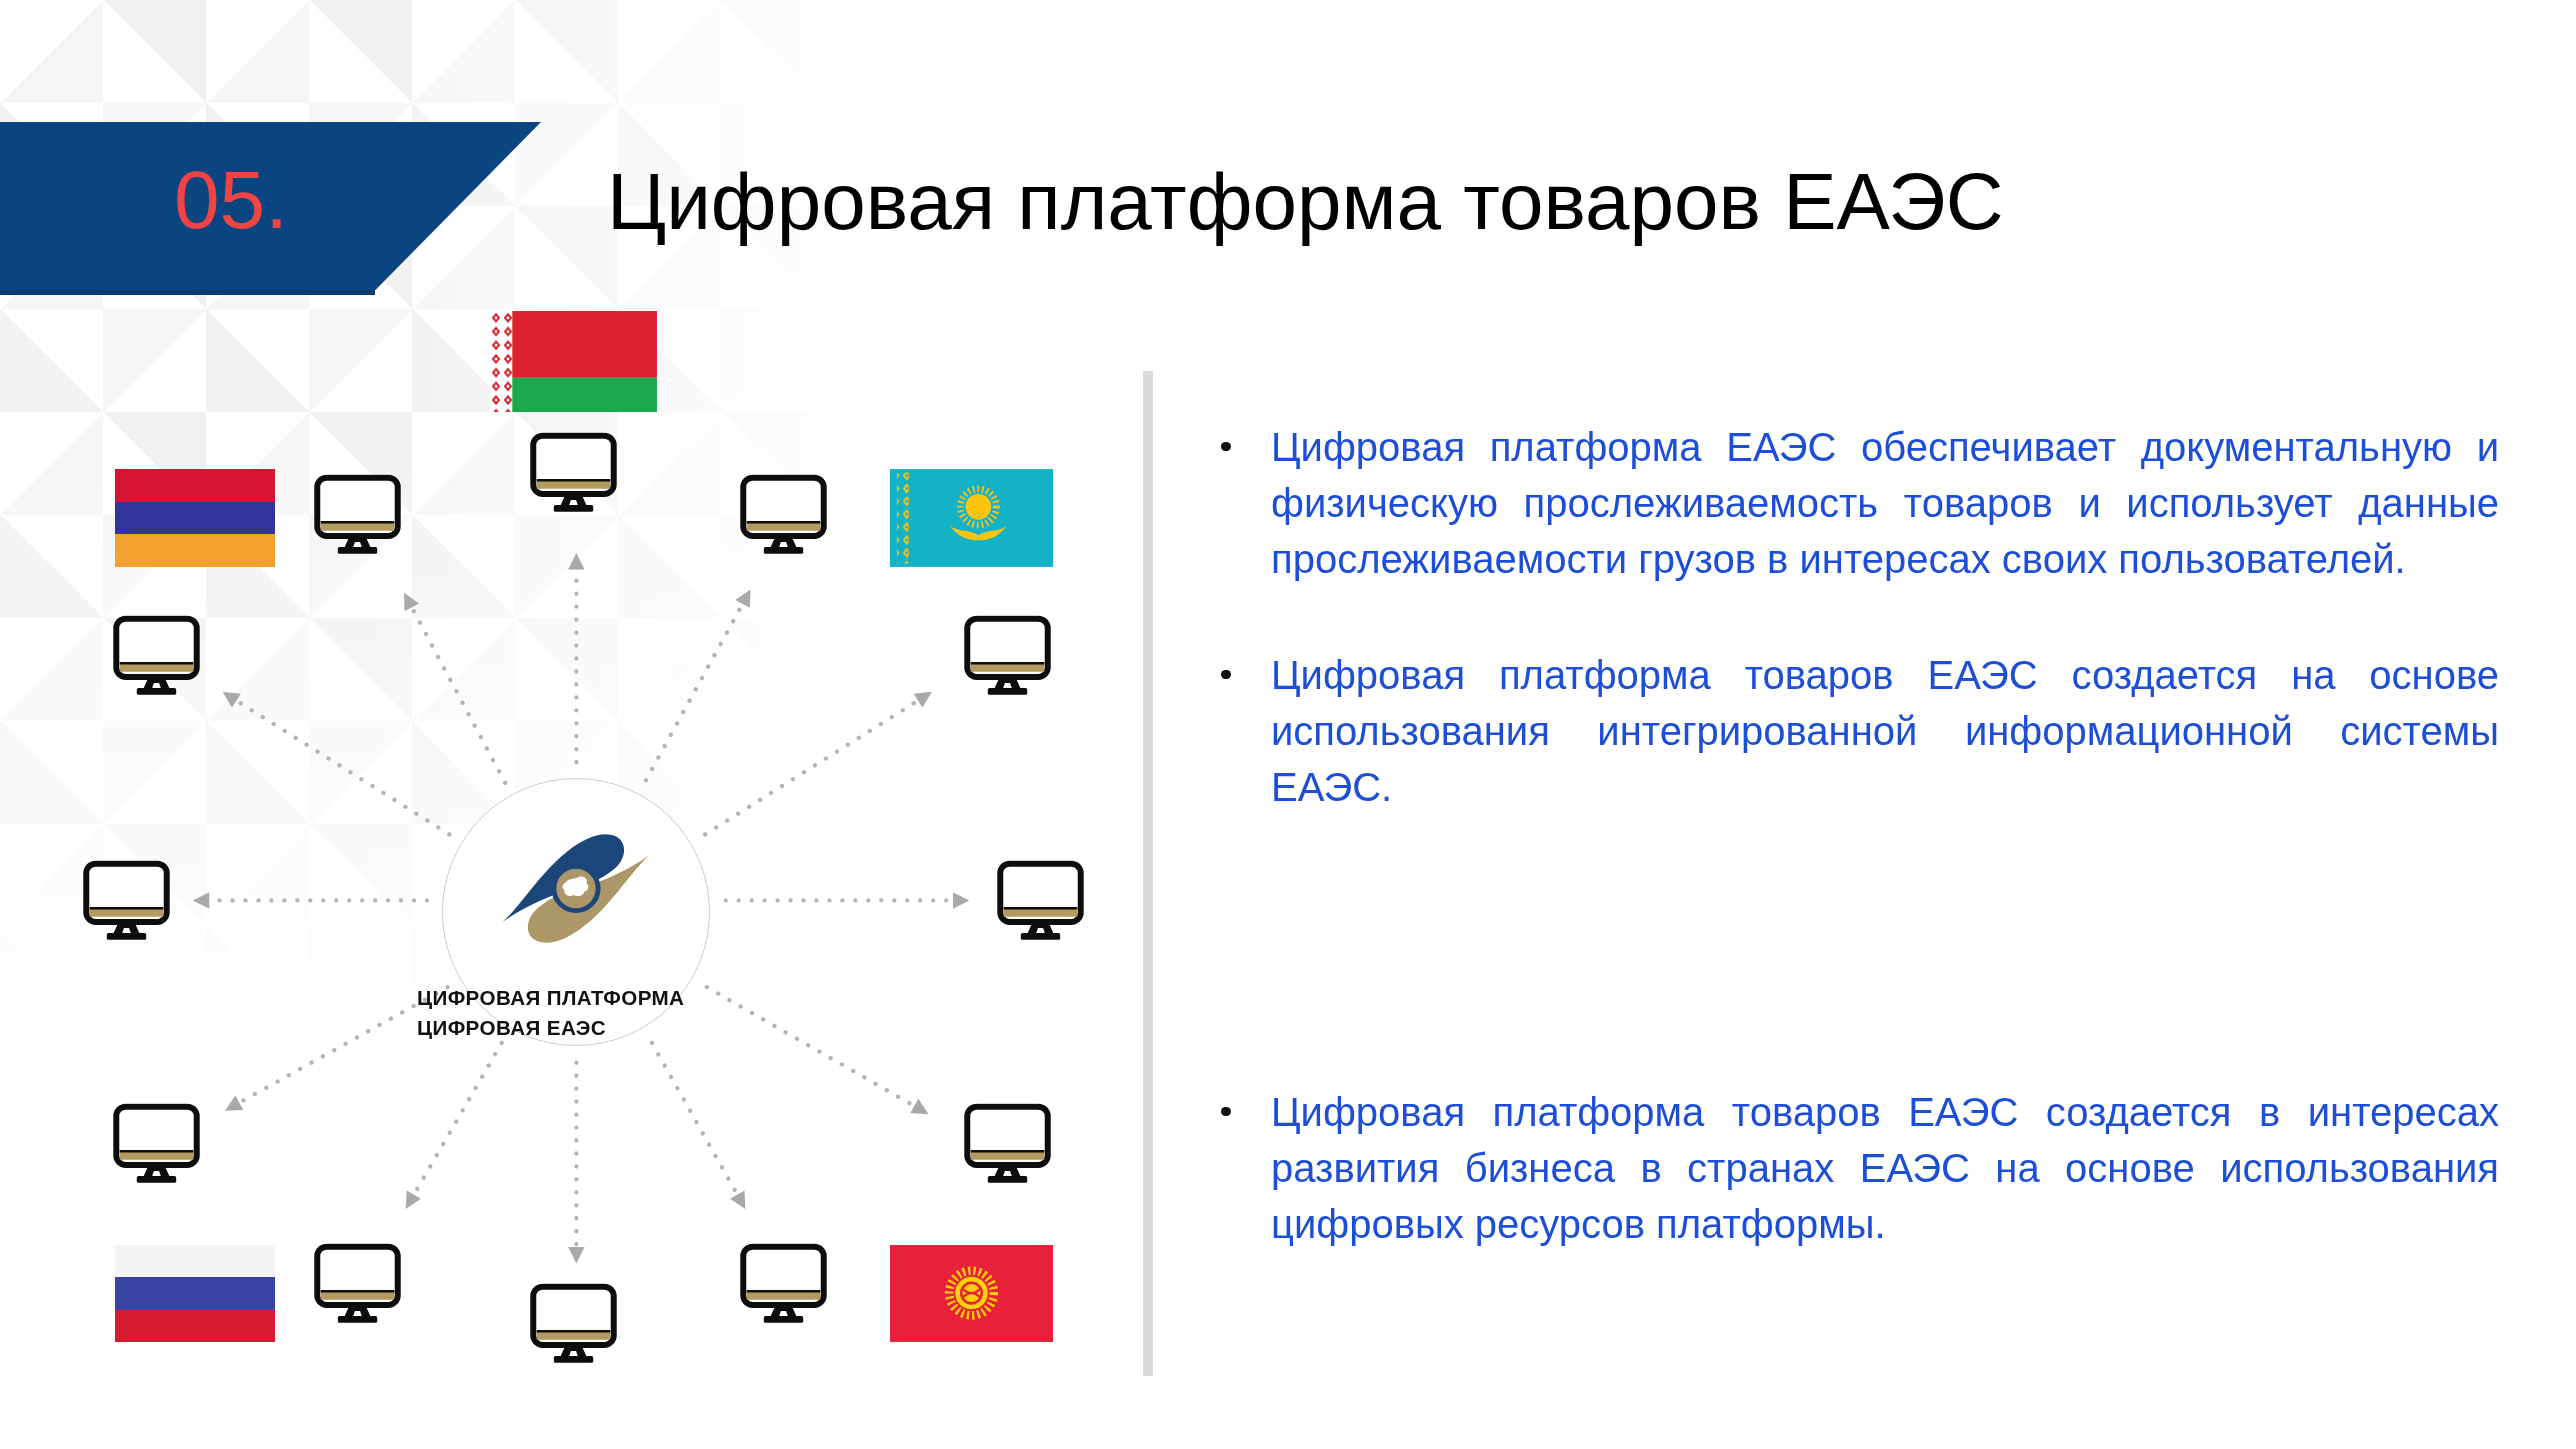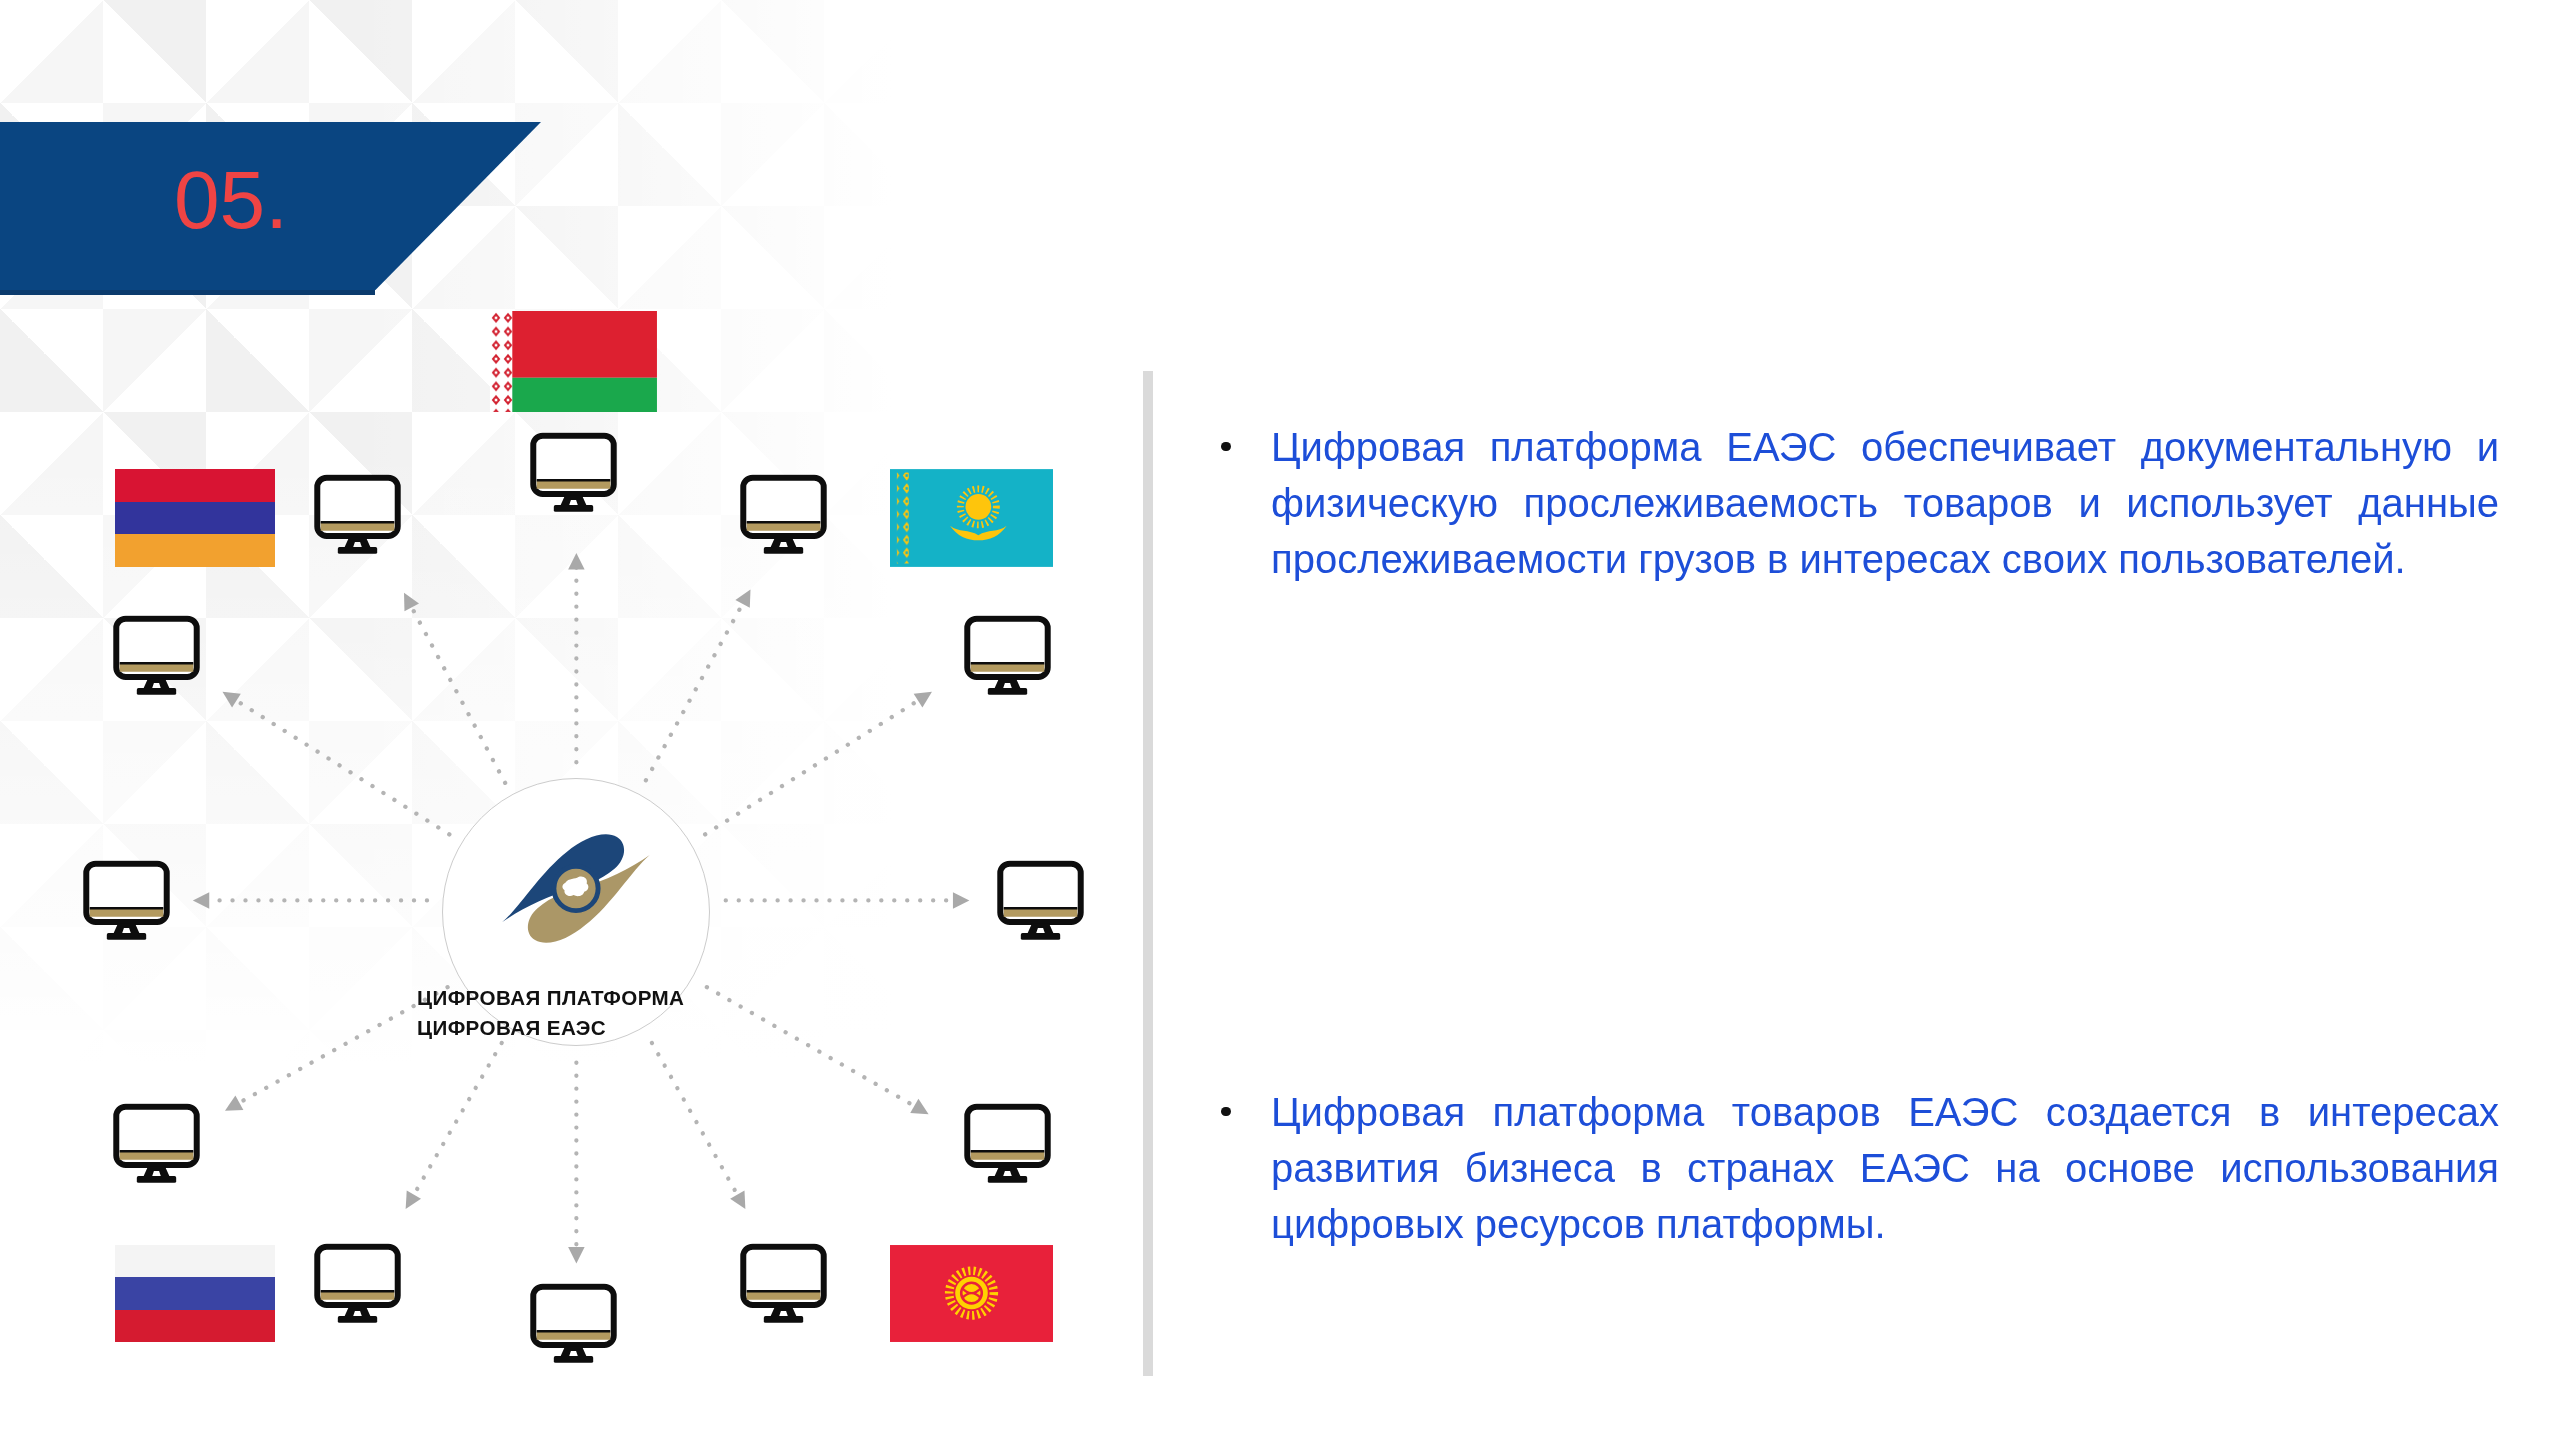--- a/index.html
+++ b/index.html
@@ -89,20 +89,21 @@
         <line x1="9" y1="56" x2="95" y2="56" stroke="#0d0d0d" stroke-width="3"></line>
         <path d="M42,74 L37,85 L47,85 L49,79 L55,79 L57,85 L67,85 L62,74 Z" fill="#0d0d0d"></path>
         <rect x="29" y="85" width="46" height="8" rx="2" fill="#0d0d0d"></rect>
       </symbol>
     </defs>
   </svg>
 
   <div class="banner"></div>
   <div class="banner-underline"></div>
   <div class="slide-number">05.</div>
+  <div class="slide-title">Цифровая платформа товаров ЕАЭС</div>
 
   <div class="divider"></div>
 
   <svg class="arrows" viewBox="0 0 3000 1688">
     <defs>
       <marker id="arw" viewBox="0 0 12 12" refX="9" refY="6" markerWidth="4.6" markerHeight="4.6" orient="auto">
         <path d="M1,1 L11,6 L1,11 Z" fill="#a9a9a9"></path>
       </marker>
     </defs>
     <g stroke="#b4b4b4" stroke-width="5" stroke-linecap="round" stroke-dasharray="0.1 15" fill="none">
@@ -246,19 +247,23 @@
     <div class="hub-label">
       <span>ЦИФРОВАЯ ПЛАТФОРМА</span>
       <span>ЦИФРОВАЯ ЕАЭС</span>
     </div>
   </div>
 
   <div class="bullet-para p1">
     <span class="bullet-dot"></span>
     <span>Цифровая платформа ЕАЭС обеспечивает документальную и физическую прослеживаемость товаров и использует данные прослеживаемости грузов в интересах своих пользователей.</span>
   </div>
+  <div class="bullet-para p2">
+    <span class="bullet-dot"></span>
+    <span>Цифровая платформа товаров ЕАЭС создается на основе использования интегрированной информационной системы ЕАЭС.</span>
+  </div>
   <div class="bullet-para p4">
     <span class="bullet-dot"></span>
     <span>Цифровая платформа товаров ЕАЭС создается в интересах развития бизнеса в странах ЕАЭС на основе использования цифровых ресурсов платформы.</span>
   </div>
 
 </div>
 
 
 </body></html>

